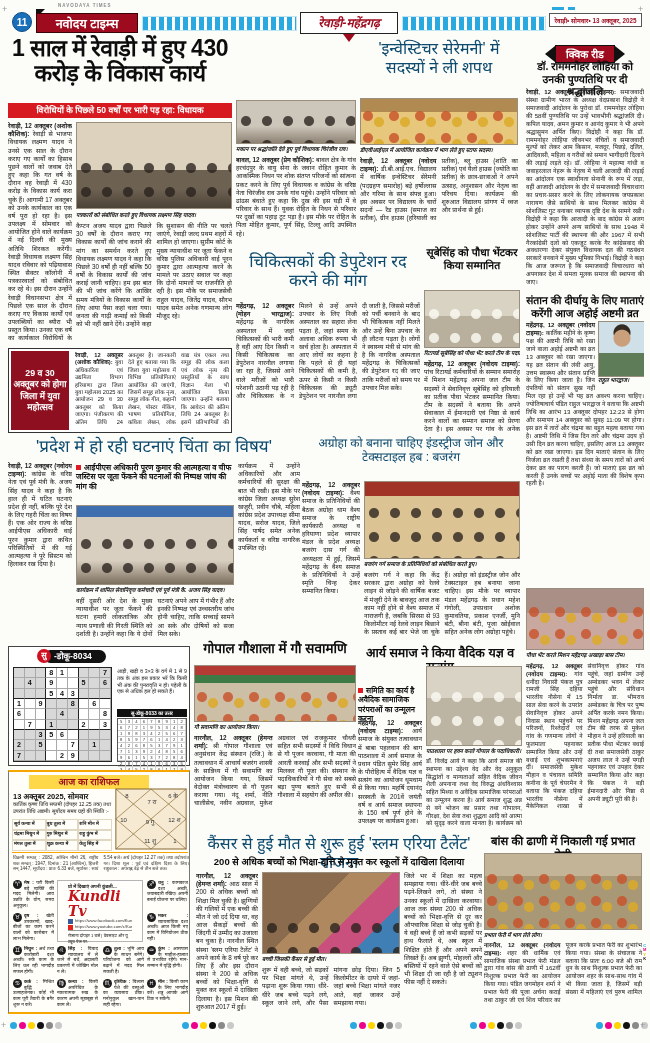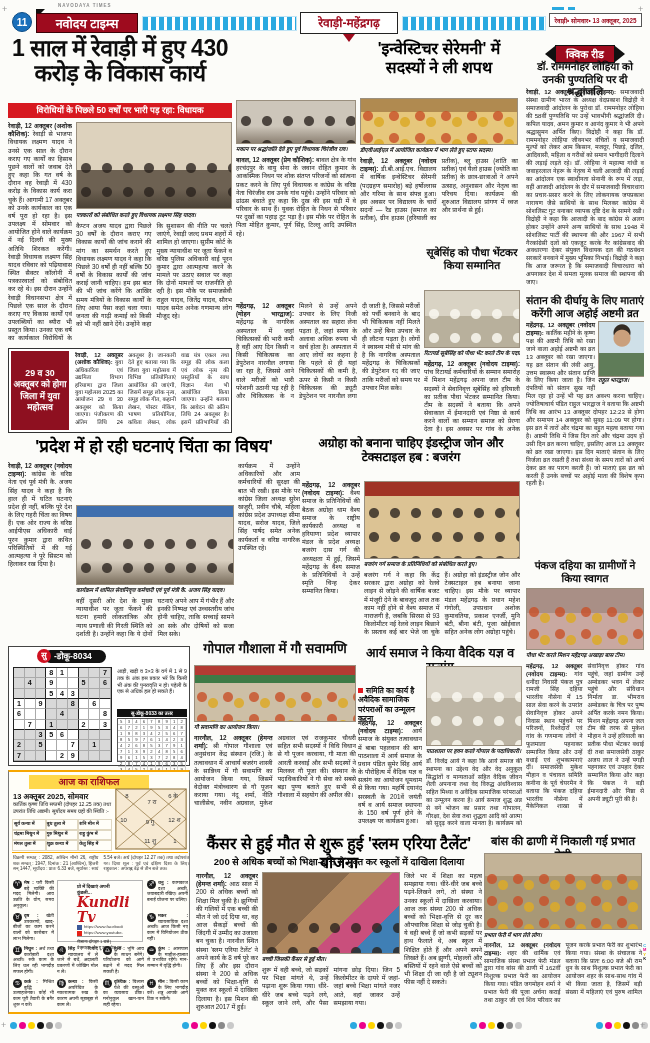--- a/index.html
+++ b/index.html
@@ -5,28 +5,28 @@
   html,body{margin:0;padding:0;-webkit-text-size-adjust:none;}
   body{font-family:"Liberation Sans","DejaVu Sans",sans-serif;background:#e9e7e2;}
   #page{position:relative;width:650px;height:1043px;background:#fcfcf9;margin:0 auto;overflow:hidden;color:#1b1b1b;}
   .abs{position:absolute;box-sizing:border-box;}
   
   .pubsmall{font-size:4.5px;letter-spacing:1px;color:#8a8a8a;font-weight:bold;}
   .pgcircle{width:20px;height:20px;border-radius:50%;background:#1a6fba;color:#fff;font-weight:bold;font-size:10px;text-align:center;line-height:20px;border:1.5px solid #0d4d86;}
   .masthead{background:#9e0b1e;color:#fff;font-weight:bold;font-size:12.5px;text-align:center;line-height:20px;border:1px solid #3a0308;}
   .mastfold{width:0;height:0;border-left:9px solid #111;border-bottom:9px solid transparent;}
   .bluebar{background:repeating-linear-gradient(90deg,#2aa9e0 0 5px,#ffffff 5px 8px);border:0.5px solid #bfe4f5;}
-  .sectionbox{background:#fff;border:1.6px solid #222;color:#9e0b1e;font-weight:bold;font-size:12px;text-align:center;line-height:20px;}
+  .sectionbox{background:#fff;border:1.6px solid #222;color:#9e0b1e;font-weight:bold;font-size:12px;text-align:center;line-height:20px;font-style:italic;}
   .pennant{width:0;height:0;border-left:6px solid transparent;border-right:6px solid transparent;border-top:8px solid #9e0b1e;}
   .datebox{background:#fff;border:1px solid #555;color:#9e0b1e;font-weight:bold;font-size:6.3px;text-align:center;line-height:13px;}
   .dash{background:#2aa9e0;height:3px;}
   .crop{color:#999;font-size:9px;font-weight:normal;}
   
   .h-xl{font-size:23px;line-height:1.1;font-weight:800;text-align:center;color:#0d0d0d;letter-spacing:-0.5px;}
-  .h-lg{font-size:15px;line-height:1.18;font-weight:700;text-align:center;color:#000000;}
+  .h-lg{font-size:15px;line-height:1.18;font-weight:400;text-align:center;color:#0c4a6e;}
   .h-md{font-size:13px;line-height:1.15;font-weight:800;text-align:center;color:#0d0d0d;}
   .h-sm{font-size:10.5px;line-height:1.2;font-weight:800;text-align:center;color:#0d0d0d;}
   .strap{background:#d71920;color:#fff;font-weight:bold;font-size:8.6px;text-align:center;line-height:15px;}
   .subhead{font-size:7.6px;font-weight:bold;line-height:1.25;color:#111;}
   .bullet{display:inline-block;width:5px;height:5px;background:#e11b22;margin-right:3px;}
   
   .bt{font-size:6.3px;line-height:1.3;text-align:justify;color:#202020;overflow:hidden;}
   .bt b{font-weight:bold;}
   .c2{column-count:2;column-gap:5px;}
   .c3{column-count:3;column-gap:5px;}
@@ -74,21 +74,21 @@
   
   .rashibox{border:1px solid #777;border-top:2.5px solid #f7a600;border-bottom:2.5px solid #f7a600;background:#fffef8;}
   .rashihead{background:#ffd84a;color:#9e0b1e;font-weight:800;font-size:9.5px;text-align:center;line-height:14px;}
   .rdate{font-size:7.5px;font-weight:bold;color:#111;}
   .rintro{font-size:5.2px;line-height:1.3;color:#222;text-align:justify;}
   #planet-grid{display:grid;grid-template-columns:repeat(3,1fr);grid-auto-rows:10px;}
   .pl{font-size:4.8px;font-weight:bold;color:#222;outline:0.4px solid #e0d8c2;padding:1px;line-height:1.1;}
   .rextra{font-size:4.6px;line-height:1.25;color:#333;text-align:justify;column-count:2;column-gap:5px;}
   .zod{position:absolute;font-size:4.7px;line-height:1.22;text-align:justify;color:#222;overflow:hidden;}
   .zic{float:left;width:9px;height:9px;border-radius:50%;background:#1c1c1c;color:#fff;font-size:6px;text-align:center;line-height:9px;margin:0 2px 0 0;}
-  .adbox{border:1px solid #b5b5b5;background:#fffefa;padding:2px 19px;}
+  .adbox{border:1px solid #b5b5b5;background:#fffefa;padding:2px 10px;}
   .adlead{font-size:4.8px;font-weight:bold;color:#222;}
   .adbrand{font-family:"DejaVu Serif",serif;font-style:italic;font-weight:bold;color:#c3161c;font-size:14px;line-height:1.05;}
   .adlink{font-size:4.2px;color:#333;line-height:1.4;white-space:nowrap;overflow:hidden;}
   .adic{display:inline-block;width:5px;height:5px;vertical-align:middle;margin-right:2px;}
   .adsched{font-size:4.3px;border-top:0.6px solid #999;color:#222;padding-top:1px;}
   
   .dotgrp{display:flex;gap:2px;}
   .dot{width:7px;height:7px;border-radius:50%;}
   .cmyk{font-size:4px;font-weight:bold;line-height:1.1;text-align:center;}
 </style>
@@ -131,20 +131,21 @@
   <div class="abs cap" style="left:236px;top:146px;width:120px;">मकान पर श्रद्धांजलि देते हुए पूर्व विधायक चिरंजीव राव।</div>
   <div class="abs bt" style="left:236px;top:156px;width:120px;height:82px;"><b>बावल, 12 अक्तूबर (प्रेम कौशिक):</b> <span>बावल क्षेत्र के गांव हरचंदपुर के वायु सेना के जवान रोहित कुमार के आकस्मिक निधन पर शोक संतप्त परिजनों को सांत्वना प्रकट करने के लिए पूर्व विधायक व कांग्रेस के वरिष्ठ नेता चिरंजीव राव उनके गांव पहुंचे। उन्होंने परिवार को ढांढस बंधाते हुए कहा कि दुख की इस घड़ी में वे परिवार के साथ हैं। युवक रोहित के निधन से परिवार पर दुखों का पहाड़ टूट पड़ा है। इस मौके पर रोहित के पिता मोहित कुमार, पूर्ण सिंह, टिल्लू आदि उपस्थित रहे।</span></div>
 
   <div class="abs h-lg" style="left:360px;top:40px;width:158px;font-size:16px;">'इन्वेस्टिचर सेरेमनी' में सदस्यों ने ली शपथ</div>
   <div class="abs ph ph-invest" style="left:360px;top:98px;width:158px;height:47px;">
       <div class="heads colr" style="height:80%;"></div>
     </div>
   <div class="abs cap" style="left:360px;top:147px;width:158px;">डीएवीआईएल में आयोजित कार्यक्रम में भाग लेते हुए स्टाफ सदस्य।</div>
   <div class="abs bt c2" style="left:360px;top:157px;width:158px;height:88px;"><b>रेवाड़ी, 12 अक्तूबर (नवोदय टाइम्स):</b> <span>डी.बी.आई.एच. विद्यालय में वार्षिक इन्वेस्टिचर सेरेमनी (पदग्रहण समारोह) बड़े हर्षोल्लास और गरिमा के साथ संपन्न हुआ। इस अवसर पर विद्यालय के चारों सदनों — रैड हाउस (समाज का प्रतीक), ग्रीन हाउस (हरियाली का प्रतीक), ब्लू हाउस (शांति का प्रतीक) एवं यैलो हाउस (ज्योति का प्रतीक) के छात्र-छात्राओं ने अपने उत्साह, अनुशासन और नेतृत्व का परिचय दिया। कार्यक्रम की शुरुआत विद्यालय प्रांगण में ध्वज और प्रार्थना से हुई।</span></div>
 
+  <div class="abs h-lg" style="left:236px;top:252px;width:184px;font-size:16.5px;">चिकित्सकों की डेपुटेशन रद करने की मांग</div>
   <div class="abs bt c3" style="left:236px;top:302px;width:184px;height:130px;"><b>महेंद्रगढ़, 12 अक्तूबर (मोहन भारद्वाज):</b> <span>महेंद्रगढ़ के नागरिक अस्पताल में जहां चिकित्सकों की भारी कमी है वहीं आए दिन किसी न किसी चिकित्सक का डेपुटेशन नारनौल लगाया जा रहा है, जिससे आने वाले मरीजों को भारी परेशानी उठानी पड़ रही है और चिकित्सक के न मिलने से उन्हें अपने उपचार के लिए निजी अस्पताल का सहारा लेना पड़ता है, जहां समय के अलावा अधिक रुपया भी खर्च होता है। अस्पताल में आए लोगों का कहना है कि पहले से ही यहां चिकित्सकों की कमी है, ऊपर से किसी न किसी चिकित्सक की ड्यूटी डेपुटेशन पर नारनौल लगा दी जाती है, जिससे मरीजों को पर्ची बनवाने के बाद भी चिकित्सक नहीं मिलते और उन्हें बिना उपचार के ही लौटना पड़ता है। लोगों ने स्वास्थ्य मंत्री से मांग की है कि नागरिक अस्पताल महेंद्रगढ़ के चिकित्सकों की डेपुटेशन रद की जाए ताकि मरीजों को समय पर उपचार मिल सके।</span></div>
 
   <div class="abs h-sm" style="left:424px;top:246px;width:96px;">सूबेसिंह को पौधा भेंटकर किया सम्मानित</div>
   <div class="abs ph ph-sube" style="left:424px;top:290px;width:96px;height:58px;">
       <div class="heads lite" style="height:72%;"></div>
     </div>
   <div class="abs cap" style="left:424px;top:350px;width:96px;">रिटायर्ड सूबेसिंह को पौधा भेंट करते टीम के पदाधिकारी।</div>
   <div class="abs bt" style="left:424px;top:360px;width:96px;height:72px;"><b>महेंद्रगढ़, 12 अक्तूबर (नवोदय टाइम्स):</b> <span>पांच रिटायर्ड कर्मचारियों के सम्मान समारोह में मिशन महेंद्रगढ़ अपना जल टीम के सदस्यों ने सेवानिवृत्त सूबेसिंह को हरियाली का प्रतीक पौधा भेंटकर सम्मानित किया। टीम के सदस्यों ने बताया कि अपने सेवाकाल में ईमानदारी एवं निष्ठा से कार्य करने वालों का सम्मान समाज को प्रेरणा देता है। इस अवसर पर गांव के अनेक गणमान्य लोग मौजूद रहे और उन्होंने सूबेसिंह के उज्ज्वल भविष्य की कामना की।</span></div>
 
   <div class="abs qrbanner" style="left:526px;top:38px;width:118px;height:32px;">
@@ -155,29 +156,29 @@
   <div class="abs h-sm" style="left:526px;top:60px;width:118px;">डॉ. राममनोहर लोहिया को उनकी पुण्यतिथि पर दी श्रद्धांजलि</div>
   <div class="abs bt" style="left:526px;top:88px;width:118px;height:204px;font-size:6.1px;"><b>रेवाड़ी, 12 अक्तूबर (नवोदय टाइम्स):</b> <span>समाजवादी संस्था ग्रामीण भारत के अध्यक्ष वेदप्रकाश विद्रोही ने समाजवादी आंदोलन के पुरोधा डॉ. राममनोहर लोहिया की 58वीं पुण्यतिथि पर उन्हें भावभीनी श्रद्धांजलि दी। कपिल यादव, अमन कुमार व आनंद कुमार ने भी अपने श्रद्धासुमन अर्पित किए। विद्रोही ने कहा कि डॉ. राममनोहर लोहिया जीवनभर वंचितों व समाजवादी मूल्यों को लेकर आम किसान, मजदूर, पिछड़े, दलित, आदिवासी, महिला व गरीबों को समान भागीदारी दिलाने की लड़ाई लड़ते रहे। डॉ. लोहिया ने महात्मा गांधी व जवाहरलाल नेहरू के नेतृत्व में चली आजादी की लड़ाई का आंदोलन एक स्वाधीनता सेनानी के रूप में लड़ा, वहीं आजादी आंदोलन के दौर में समाजवादी विचारधारा का प्रचार-प्रसार करने के लिए लोकनायक जयप्रकाश नारायण जैसे साथियों के साथ मिलकर कांग्रेस में सोशलिस्ट गुट बनाकर व्यापक दृष्टि देश के सामने रखी। विद्रोही ने कहा कि आजादी के बाद कांग्रेस से अलग होकर उन्होंने अपने अन्य साथियों के साथ 1948 में सोशलिस्ट पार्टी की स्थापना की और 1967 में सभी गैरकांग्रेसी दलों को एकजुट करके गैर कांग्रेसवाद की अवधारणा देकर संयुक्त विधायक दल की गठबंधन सरकारें बनवाने में मुख्य भूमिका निभाई। विद्रोही ने कहा कि आज जरूरत है कि समाजवादी विचारधारा को अपनाकर देश में समता मूलक समाज की स्थापना की जाए।</span></div>
   <div class="abs h-sm" style="left:526px;top:294px;width:118px;">संतान की दीर्घायु के लिए माताएं करेंगी आज अहोई अष्टमी व्रत</div>
   <div class="abs bt" style="left:526px;top:321px;width:118px;height:234px;font-size:6.1px;">
     <span style="float:right;width:46px;margin:0 0 2px 3px;">
       <span class="ph ph-portrait" style="display:block;width:46px;height:54px;"></span>
       <span class="cap" style="display:block;white-space:normal;">राहुल भारद्वाज।</span>
     </span>
     <b>महेंद्रगढ़, 12 अक्तूबर (नवोदय टाइम्स):</b> <span>कार्तिक महीने के कृष्ण पक्ष की अष्टमी तिथि को रखा जाने वाला अहोई अष्टमी का व्रत 13 अक्तूबर को रखा जाएगा। यह व्रत संतान की लंबी आयु, उत्तम स्वास्थ्य और संतान प्राप्ति के लिए किया जाता है। जिन दंपतियों को संतान सुख नहीं मिल रहा हो उन्हें भी यह व्रत अवश्य करना चाहिए। ज्योतिषाचार्य पंडित राहुल भारद्वाज ने बताया कि अष्टमी तिथि का आरंभ 13 अक्तूबर दोपहर 12:23 से होगा और समापन 14 अक्तूबर को सुबह 11:09 पर होगा। इस व्रत में तारों और चंद्रमा का बहुत महत्व बताया गया है। अष्टमी तिथि में जिस दिन तारे और चंद्रमा उदय हों उसी दिन व्रत करना चाहिए, इसलिए आज 13 अक्तूबर को व्रत रखा जाएगा। इस दिन माताएं संतान के लिए निर्जला व्रत रखती हैं तथा संध्या के समय तारों को अर्घ्य देकर व्रत का पारण करती हैं। जो माताएं इस व्रत को करती हैं उनके बच्चों पर अहोई माता की विशेष कृपा रहती है।</span>
   </div>
-  <div class="abs h-sm" style="left:526px;top:559px;width:118px;">पंकज दहिया का ग्रामीणों ने किया स्वागत</div>
   <div class="abs ph ph-pankaj" style="left:526px;top:588px;width:118px;height:62px;">
       <div class="heads colr" style="height:75%;"></div>
     </div>
   <div class="abs cap" style="left:526px;top:652px;width:118px;">पौधा भेंट करते मिशन महेंद्रगढ़ अखाड़ा बास टीम।</div>
   <div class="abs bt c2" style="left:526px;top:663px;width:118px;height:165px;font-size:6px;"><b>महेंद्रगढ़, 12 अक्तूबर (नवोदय टाइम्स):</b> <span>गांव धनौंदा निवासी पंकज पुत्र रामजी सिंह दहिया भारतीय नौसेना में 15 साल सेवा करने के उपरांत सेवानिवृत्त होकर अपने निवास स्थान पहुंचने पर परिजनों, रिश्तेदारों एवं गांव के गणमान्य लोगों ने फूलमाला पहनाकर सम्मानित किया और उन्हें बधाई एवं शुभकामनाएं दीं। समाजसेवी मुकेश मौहान व पंचायत समिति कनीना के पूर्व चेयरमैन ने बताया कि पंकज दहिया भारतीय नौसेना में मैकेनिकल शाखा से सेवानिवृत्त होकर गांव पहुंचे, जहां ग्रामीण उन्हें अम्बेडकर भवन में लेकर पहुंचे और संविधान निर्माता डा. भीमराव अम्बेडकर के चित्र पर पुष्प अर्पित करके नमन किया। मिशन महेंद्रगढ़ अपना जल टीम की तरफ से मुकेश मौहान ने उन्हें हरियाली का प्रतीक पौधा भेंटकर बधाई दी तथा समाजसेवी ठाकुर अजय लाल ने उन्हें पगड़ी पहनाकर एवं उपहार देकर सम्मानित किया और कहा कि पंकज ने बड़ी ईमानदारी और निष्ठा से अपनी ड्यूटी पूरी की है।</span></div>
 
   <div class="abs h-lg" style="left:8px;top:437px;width:292px;font-size:17px;">'प्रदेश में हो रही घटनाएं चिंता का विषय'</div>
   <div class="abs bt" style="left:8px;top:462px;width:64px;height:178px;"><b>रेवाड़ी, 12 अक्तूबर (नवोदय टाइम्स):</b> <span>कांग्रेस के वरिष्ठ नेता एवं पूर्व मंत्री कै. अजय सिंह यादव ने कहा है कि हाल ही में घटित घटनाएं प्रदेश ही नहीं, बल्कि पूरे देश के लिए गहरी चिंता का विषय हैं। एक ओर राज्य के वरिष्ठ आईपीएस अधिकारी वाई पूरन कुमार द्वारा कथित परिस्थितियों में की गई आत्महत्या ने पूरे सिस्टम को हिलाकर रख दिया है।</span></div>
+  <div class="abs subhead" style="left:76px;top:463px;width:158px;height:40px;"><span class="bullet"></span><span>आईपीएस अधिकारी पूरण कुमार की आत्महत्या व चीफ जस्टिस पर जूता फेंकने की घटनाओं की निष्पक्ष जांच की मांग की</span></div>
   <div class="abs ph ph-meeting" style="left:76px;top:505px;width:158px;height:80px;">
       <div class="heads" style="height:60%;"></div>
     </div>
   <div class="abs cap" style="left:76px;top:587px;width:158px;">कार्यक्रम में शामिल सेवानिवृत्त कर्मचारी एवं पूर्व मंत्री कै. अजय सिंह यादव।</div>
   <div class="abs bt c2" style="left:76px;top:597px;width:158px;height:43px;">वहीं दूसरी ओर देश के मुख्य न्यायाधीश पर जूता फेंकने की घटना हमारी लोकतांत्रिक और न्याय प्रणाली की गिरती स्थिति को दर्शाती है। उन्होंने कहा कि ये दोनों घटनाएं अपने आप में गंभीर हैं और इनकी निष्पक्ष एवं उच्चस्तरीय जांच होनी चाहिए, ताकि सच्चाई सामने आ सके और दोषियों को सजा मिल सके।</div>
   <div class="abs bt" style="left:238px;top:462px;width:62px;height:178px;">कार्यक्रम में उन्होंने अधिकारियों और आम कर्मचारियों की सुरक्षा की बात भी रखी। इस मौके पर कांग्रेस जिला अध्यक्ष सुरेश खजूरी, प्रवीन चौबे, महिला कांग्रेस प्रदेश उपाध्यक्ष सीमा यादव, सरोज यादव, जिले सिंह पार्षद समेत अनेक कार्यकर्ता व वरिष्ठ नागरिक उपस्थित रहे।</div>
 
   <div class="abs h-lg" style="left:302px;top:436px;width:218px;font-size:12px;">अग्रोहा को बनाना चाहिए इंडस्ट्रीज जोन और टेक्सटाइल हब : बजरंग</div>
   <div class="abs bt" style="left:302px;top:481px;width:58px;height:160px;"><b>महेंद्रगढ़, 12 अक्तूबर (नवोदय टाइम्स):</b> <span>वैश्य समाज के प्रतिनिधियों की बैठक अग्रोहा धाम वैश्य समाज के राष्ट्रीय कार्यकारी अध्यक्ष व हरियाणा प्रदेश व्यापार मंडल के प्रदेश अध्यक्ष बजरंग दास गर्ग की अध्यक्षता में हुई, जिसमें महेंद्रगढ़ के वैश्य समाज के प्रतिनिधियों ने उन्हें स्मृति चिन्ह देकर सम्मानित किया।</span></div>
   <div class="abs ph ph-temple" style="left:364px;top:481px;width:156px;height:78px;">

